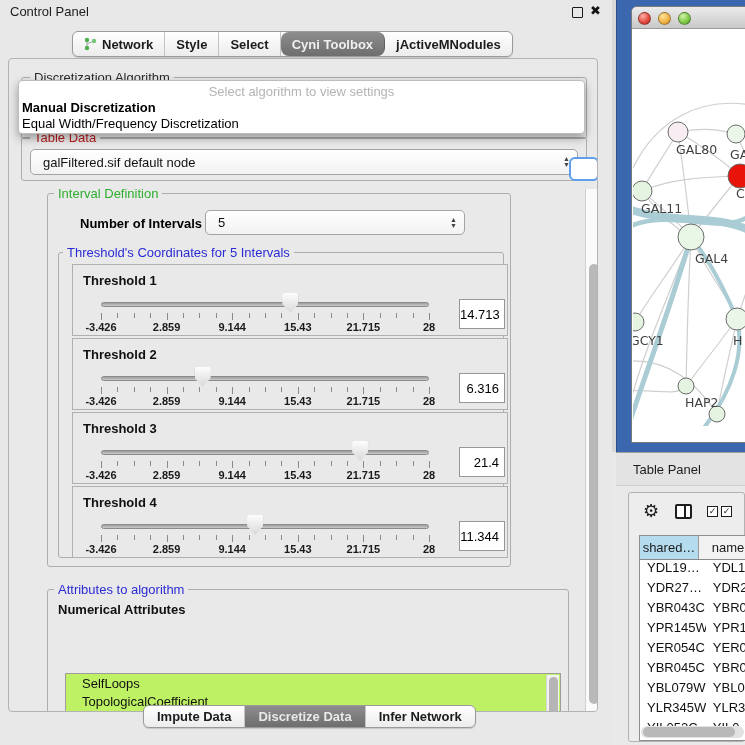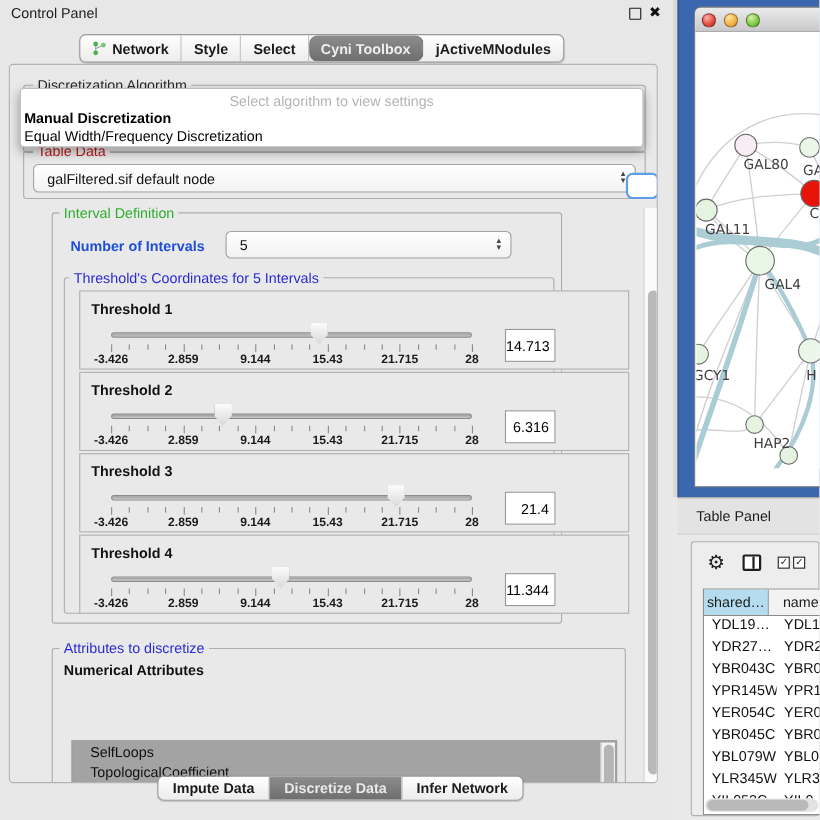--- a/index.html
+++ b/index.html
@@ -33,30 +33,30 @@
 
   
   #algo-popup { left:10px; top:80px; width:567px; height:54px; background:#ffffff; border:1px solid #bdbdbd; border-radius:4px; box-shadow:0 4px 10px rgba(0,0,0,.35); z-index:30;margin-left:8px; }
   #algo-hint { position:absolute; left:0; top:3px; width:100%; text-align:center; font-size:13px; color:#b4b4b4; }
   .algo-opt { position:absolute; left:3px; font-size:13px; color:#000; white-space:nowrap; }
   .algo-opt.first { top:19px; font-weight:bold; }
   .algo-opt.second { top:35px; }
   #combo-focus-cap { left:560px; top:98px; width:30px; height:24px; border:2.5px solid #5f9ee8; border-radius:6px; background:#fff; z-index:5; }
 
   
-  .th-row { position:absolute; left:62px; width:500px; height:72px; border:1px solid #b0b0b0; background:#e9e9e9; }
+  .th-row { position:absolute; left:62px; width:436px; height:72px; border:1px solid #b0b0b0; background:#e9e9e9; }
   .th-label { position:absolute; left:10px; top:8px; font-size:13px; font-weight:bold; color:#111; }
   .track { position:absolute; left:28px; top:37px; width:328px; height:5px; background:linear-gradient(#9d9d9d,#c9c9c9); border:1px solid #8b8b8b; border-radius:3px; }
   .thumb { position:absolute; top:28px; width:16px; height:20px; background:linear-gradient(#fdfdfd,#d8d8d8); clip-path:polygon(8% 0,92% 0,100% 10%,100% 55%,50% 100%,0 55%,0 10%); filter:drop-shadow(0 0 1px #777); }
   .tick { position:absolute; top:48px; width:1px; background:#8a8a8a; }
   .tick-label { position:absolute; top:56px; width:60px; margin-left:-30px; text-align:center; font-size:11px; font-weight:600; color:#1a1a1a; }
   .value-box { position:absolute; left:386px; top:34px; width:46px; height:30px; border:1px solid #979797; background:#fff; font-size:13px; text-align:right; padding-right:5px; font-family:"Liberation Sans",sans-serif; }
 
   
-  #attr-list { left:56px; top:614px; width:496px; height:54px; background:#a3a3a3; border:1px solid #9d9d9d; overflow:hidden; }
+  #attr-list { left:56px; top:614px; width:496px; height:54px; background:#bef264; border:1px solid #9d9d9d; overflow:hidden; }
   .attr-item { font-size:13px; color:#111; padding:2px 0 1px 16px; white-space:nowrap; }
   #attr-vscroll { position:absolute; right:1px; top:1px; width:13px; height:52px; background:#f2f2f2; border-left:1px solid #d5d5d5; }
   #attr-vscroll .vthumb { position:absolute; left:2px; top:2px; width:9px; height:46px; background:#b5b5b5; border-radius:5px; }
 
   
   #pane-vscroll { left:576px; top:130px; width:17px; height:538px; background:#fafafa; border-left:1px solid #cfcfcf; border-right:1px solid #cfcfcf; }
   #pane-vscroll .vthumb { position:absolute; left:3px; top:75px; width:10px; height:440px; background:#b9b9b9; border-radius:5px; }
 
   
   #bottom-tabs { left:143px; top:705px; height:23px; display:flex; border:1px solid #9a9a9a; border-radius:6px; background:linear-gradient(#ffffff,#ececec); overflow:hidden; box-shadow:0 1px 1px rgba(0,0,0,.15); }
@@ -137,21 +137,21 @@
       <div class="grouplabel" style="left:8px; top:-8px; color:#b91c1c;">Table Data</div>
       <div class="combo" style="left:8px; top:11px; width:548px; height:26px;">
         <span>galFiltered.sif default node</span>
         <span class="stepper">▲<br>▼</span>
       </div>
     </div>
 
     <div class="groupbox" style="left:38px; top:134px; width:464px; height:374px;">
       <div class="grouplabel" style="left:6px; top:-8px; color:#2fae2f;">Interval Definition</div>
 
-      <div class="abs" style="left:16px; top:22px; font-size:13px; font-weight:bold; color:#1d4ed8;">Number of Intervals</div>
+      <div class="abs" style="left:32px; top:22px; font-size:13px; font-weight:bold; color:#000000;">Number of Intervals</div>
       <div class="combo" style="left:157px; top:16px; width:260px; height:25px;">
         <span>5</span>
         <span class="stepper">▲<br>▼</span>
       </div>
 
       <div class="groupbox" style="left:10px; top:58px; width:446px; height:306px;">
         <div class="grouplabel" style="left:4px; top:-8px; color:#2b2bd5;">Threshold's Coordinates for 5 Intervals</div>
       </div>
       <div id="th-rows-host">
           <div class="th-row" style="left: 24px; top: 70px;">
@@ -283,21 +283,21 @@
             <div class="tick-label" style="left: 224.8px;">15.43</div>
             <div class="tick-label" style="left: 290.4px;">21.715</div>
             <div class="tick-label" style="left: 356px;">28</div>
             <div class="thumb" style="left: 174.158px;"></div>
             <input class="value-box" value="11.344" style="">
           </div>
         </div>
     </div>
 
     <div class="groupbox" style="left:38px; top:530px; width:522px; height:140px;">
-      <div class="grouplabel" style="left:6px; top:-8px; color:#2b2bd5;">Attributes to discretize</div>
+      <div class="grouplabel" style="left:6px; top:-8px; color:#2b2bd5;">Attributes to algorithm</div>
       <div class="abs" style="left:10px; top:12px; font-size:13px; font-weight:bold; color:#111;">Numerical Attributes</div>
     </div>
     <div class="abs" id="attr-list">
       <div id="attr-items-host">
           <div class="attr-item">SelfLoops</div>
           <div class="attr-item">TopologicalCoefficient</div>
           <div class="attr-item">BetweennessCentrality</div>
         </div>
       <div id="attr-vscroll">
           <div class="vthumb"></div>

